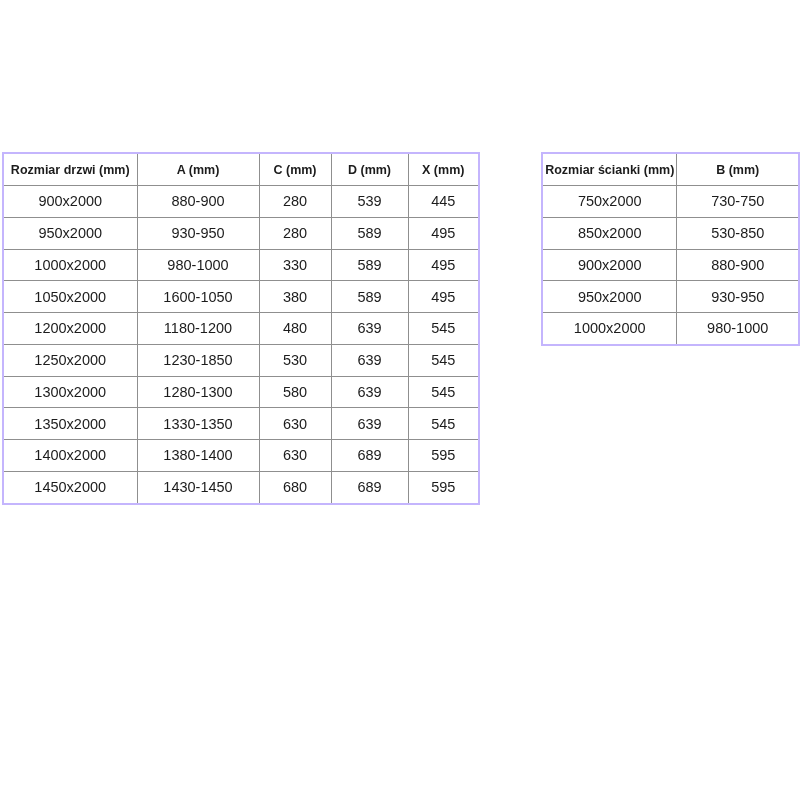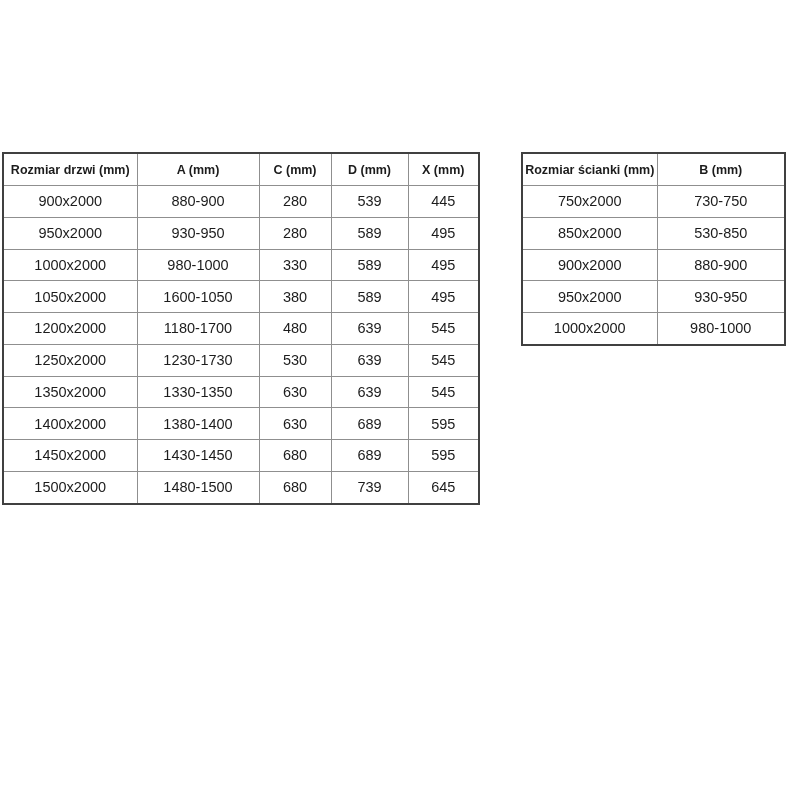--- a/index.html
+++ b/index.html
@@ -9,24 +9,24 @@
     width: 800px;
     height: 800px;
     background: #ffffff;
     overflow: hidden;
   }
   table.spec {
     position: absolute;
     border-collapse: collapse;
     table-layout: fixed;
     background: #ffffff;
-    border: 2px solid #404040;
+    border: 2px solid #c4b5fd;
   }
   #door-table  { left: 2px;   top: 152px; }
-  #wall-table  { left: 521px; top: 152px; }
+  #wall-table  { left: 541px; top: 152px; }
   table.spec th, table.spec td {
     border: 1px solid #8f8f8f;
     text-align: center;
     vertical-align: middle;
     white-space: nowrap;
     overflow: hidden;
     color: #1c1c1c;
     padding: 0 2px;
   }
   table.spec th {
@@ -95,29 +95,36 @@
         </tr>
         <tr>
           <td>1050x2000</td>
           <td>1600-1050</td>
           <td>380</td>
           <td>589</td>
           <td>495</td>
         </tr>
         <tr>
           <td>1200x2000</td>
-          <td>1180-1700</td>
+          <td>1180-1200</td>
           <td>480</td>
           <td>639</td>
           <td>545</td>
         </tr>
         <tr>
           <td>1250x2000</td>
-          <td>1230-1730</td>
+          <td>1230-1850</td>
           <td>530</td>
+          <td>639</td>
+          <td>545</td>
+        </tr>
+        <tr>
+          <td>1300x2000</td>
+          <td>1280-1300</td>
+          <td>580</td>
           <td>639</td>
           <td>545</td>
         </tr>
         <tr>
           <td>1350x2000</td>
           <td>1330-1350</td>
           <td>630</td>
           <td>639</td>
           <td>545</td>
         </tr>
@@ -127,27 +134,20 @@
           <td>630</td>
           <td>689</td>
           <td>595</td>
         </tr>
         <tr>
           <td>1450x2000</td>
           <td>1430-1450</td>
           <td>680</td>
           <td>689</td>
           <td>595</td>
-        </tr>
-        <tr>
-          <td>1500x2000</td>
-          <td>1480-1500</td>
-          <td>680</td>
-          <td>739</td>
-          <td>645</td>
         </tr>
       </tbody>
   </table>
 
   <table id="wall-table" class="spec">
     <colgroup>
       <col class="c0">
         <col class="c1">
     </colgroup>
     <thead>

